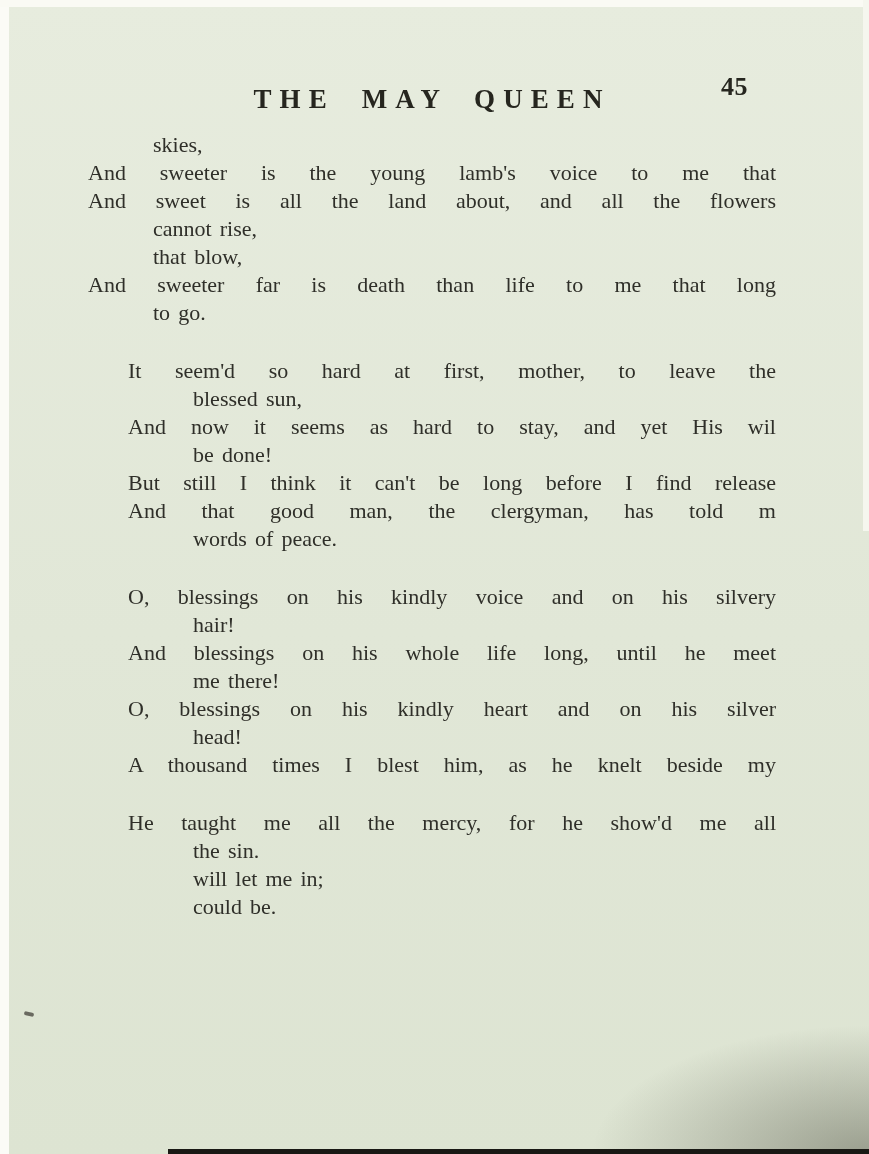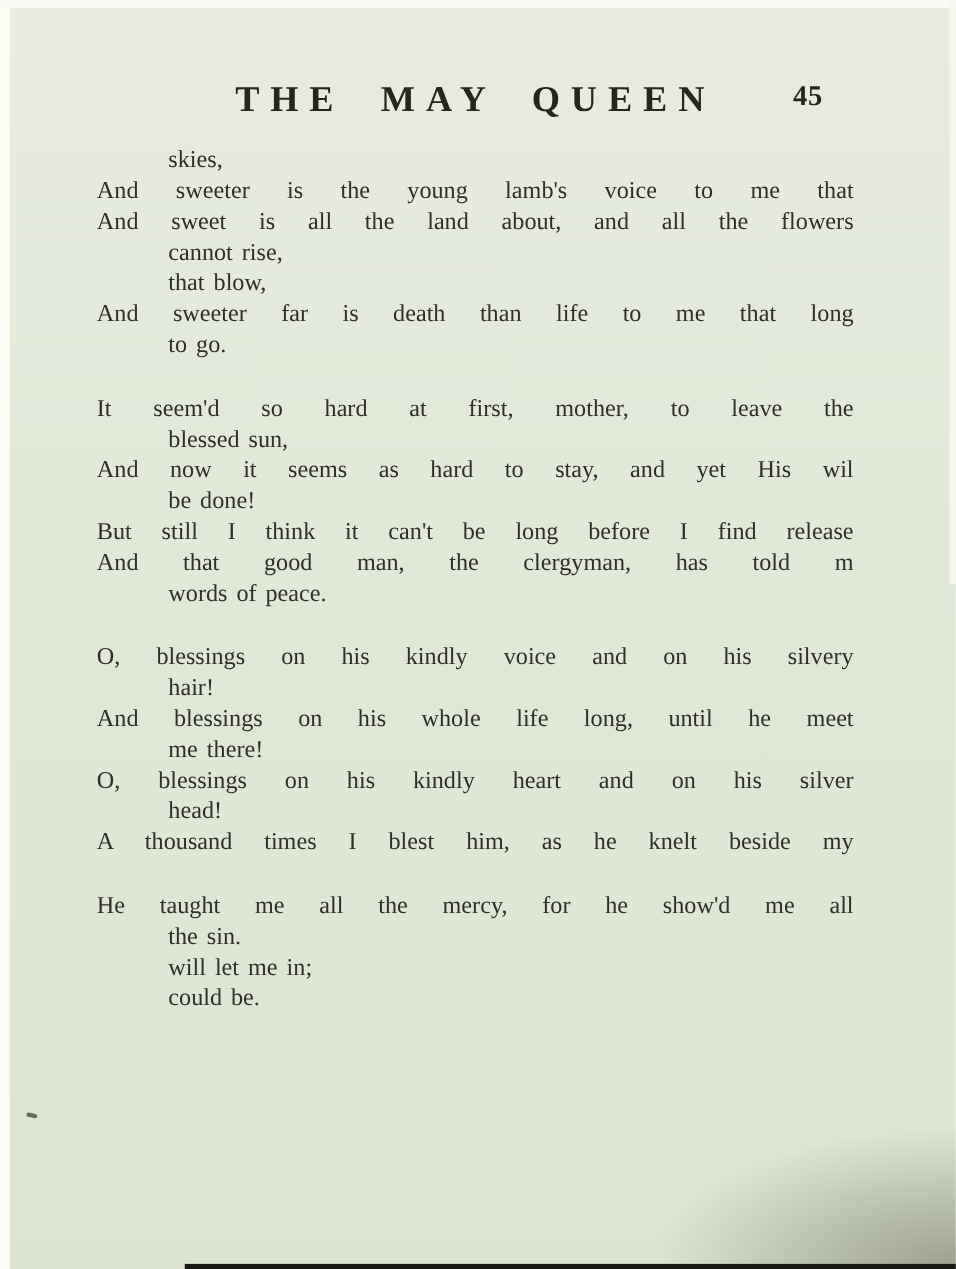--- a/index.html
+++ b/index.html
@@ -29,22 +29,22 @@
 
   .page-header {
     position: absolute;
     top: 72px;
     left: 88px;
     width: 688px;
     text-align: center;
   }
   .page-title {
     display: inline-block;
-    margin: 1px;
-    font-size: 33px;
+    margin: 12px;
+    font-size: 27px;
     font-weight: bold;
     letter-spacing: 0.30em;
     word-spacing: 0.45em;
     color: #26261f;
   }
   .page-number {
     position: absolute;
     right: 28px;
     top: 0;
     font-size: 26px;
@@ -55,21 +55,21 @@
 
   .poem {
     position: absolute;
     top: 131px;
     left: 88px;
     width: 688px;
     font-size: 22px;
     line-height: 28px;
     word-spacing: 0.12em;
   }
-  .stanza + .stanza { margin-top: 30px; }
+  .stanza + .stanza { margin-top: 30px; margin-left: 40px; }
   .line {
     text-align: justify;
     text-align-last: justify;
     white-space: nowrap;
     overflow: visible;
   }
   .line.cont {
     padding-left: 65px;
     text-align: right;
     text-align-last: left;

